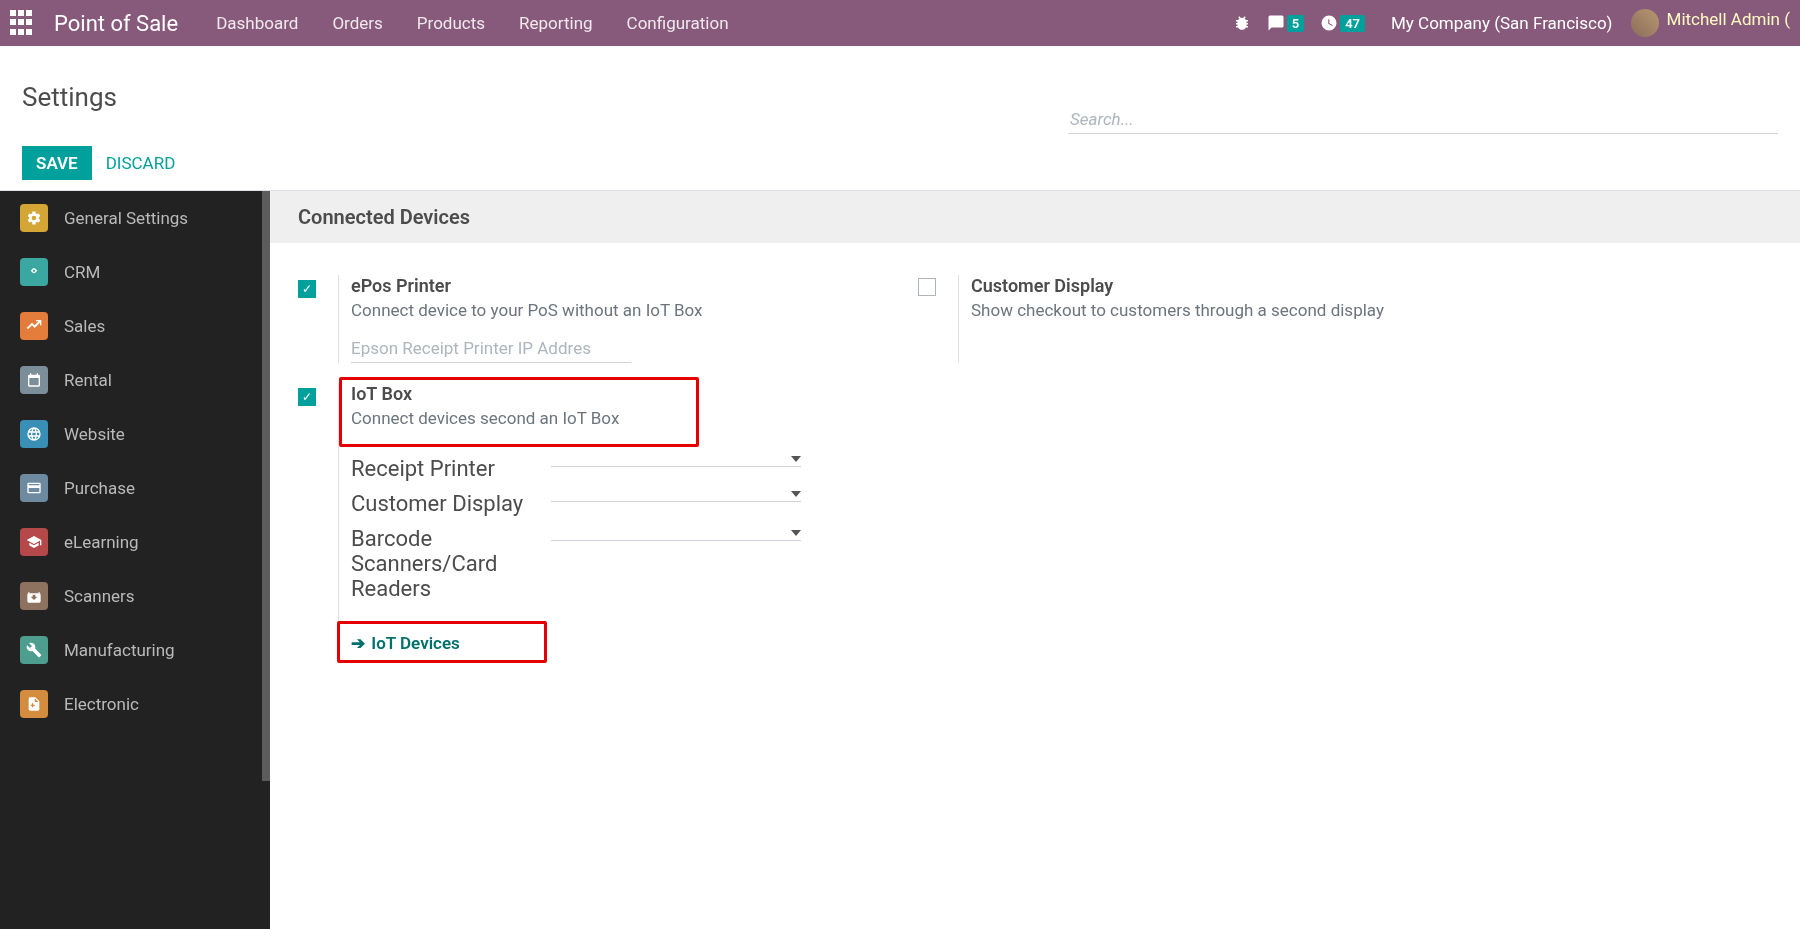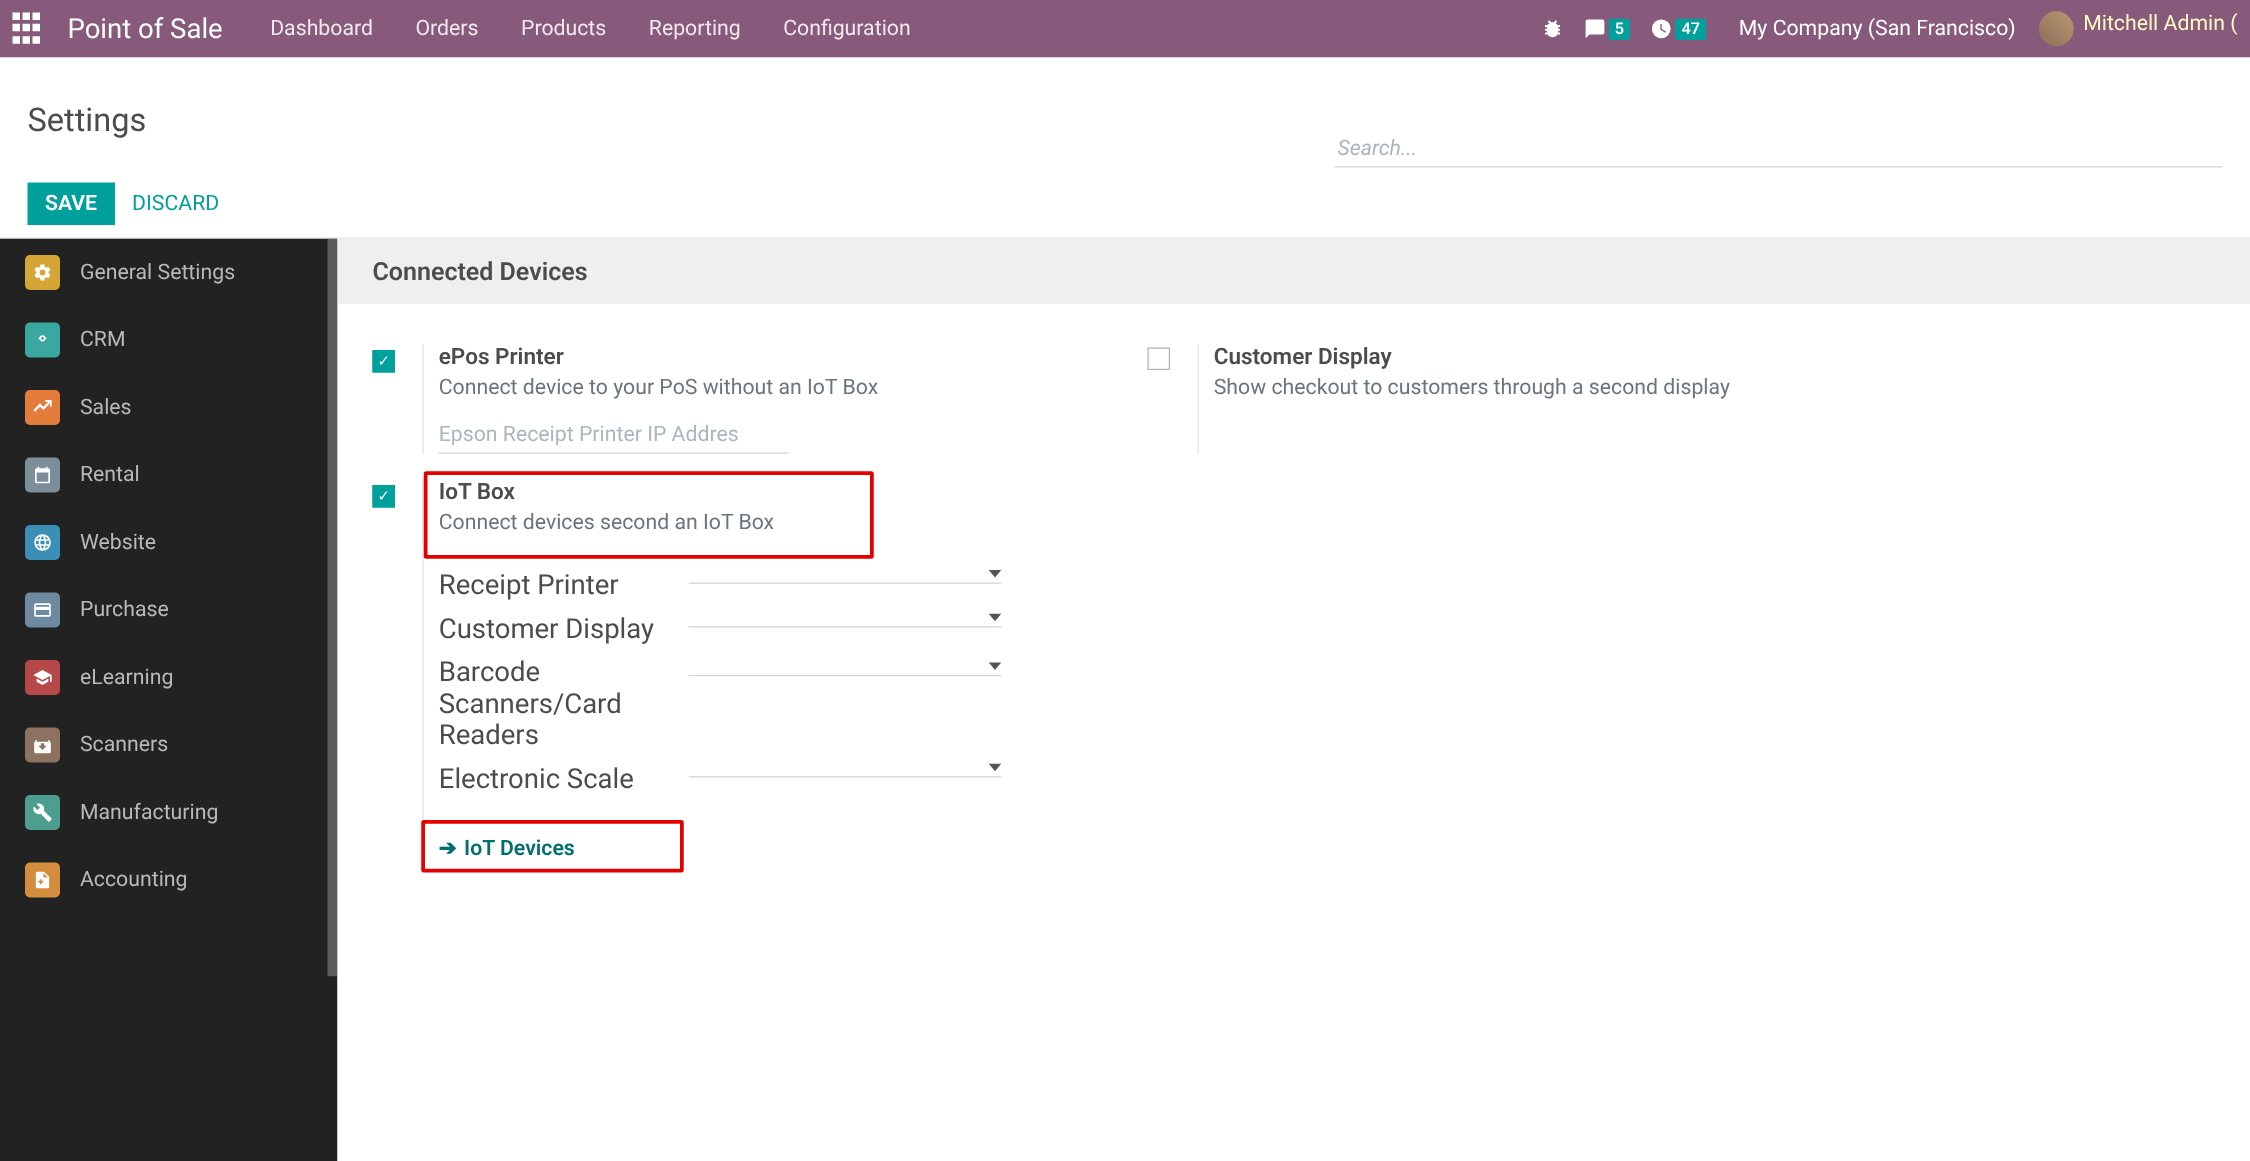--- a/index.html
+++ b/index.html
@@ -207,21 +207,21 @@
           </svg>
         </div>
       <span>Manufacturing</span>
     </div>
     <div class="sidebar-item">
       <div class="sidebar-icon sb-accounting">
           <svg viewBox="0 0 24 24">
             <path d="M14 2H6a2 2 0 0 0-2 2v16a2 2 0 0 0 2 2h12a2 2 0 0 0 2-2V8l-6-6zm-1 13h-2v2h-2v-2H7v-2h2v-2h2v2h2zm0-7V3.5L18.5 9H14z"></path>
           </svg>
         </div>
-      <span>Accounting</span>
+      <span>Electronic</span>
     </div>
     <div class="scroll-indicator"></div>
   </div>
 
   <div class="content" style="position:relative;">
     <div class="section-header">Connected Devices</div>
 
     <div class="settings-grid">
 
       <div class="setting-block">
@@ -268,26 +268,20 @@
               <div class="field-select">
                   <div class="caret-down"></div>
                 </div>
             </div>
             <div class="field-row">
               <div class="field-label">Barcode Scanners/Card Readers</div>
               <div class="field-select" style="align-self:flex-start; margin-top:4px;">
                   <div class="caret-down"></div>
                 </div>
             </div>
-            <div class="field-row">
-              <div class="field-label">Electronic Scale</div>
-              <div class="field-select">
-                  <div class="caret-down"></div>
-                </div>
-            </div>
           </div>
 
           <div class="link-row" style="position:relative; display:inline-block;">
             <span class="link-teal">
               <span class="arrow-right">➔</span>
               <span>IoT Devices</span>
             </span>
             <div class="hl-red" style="left:-14px; top:-6px; width:210px; height:42px;"></div>
           </div>
         </div>

